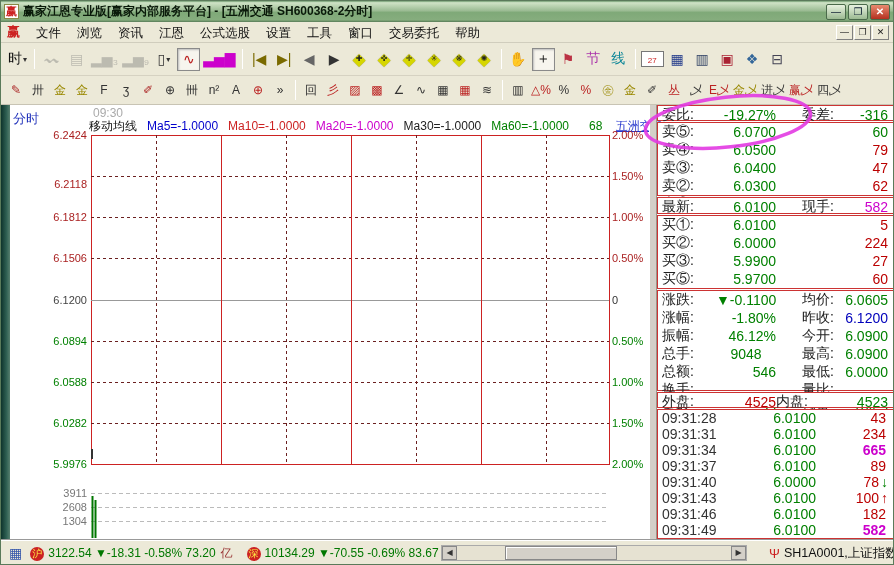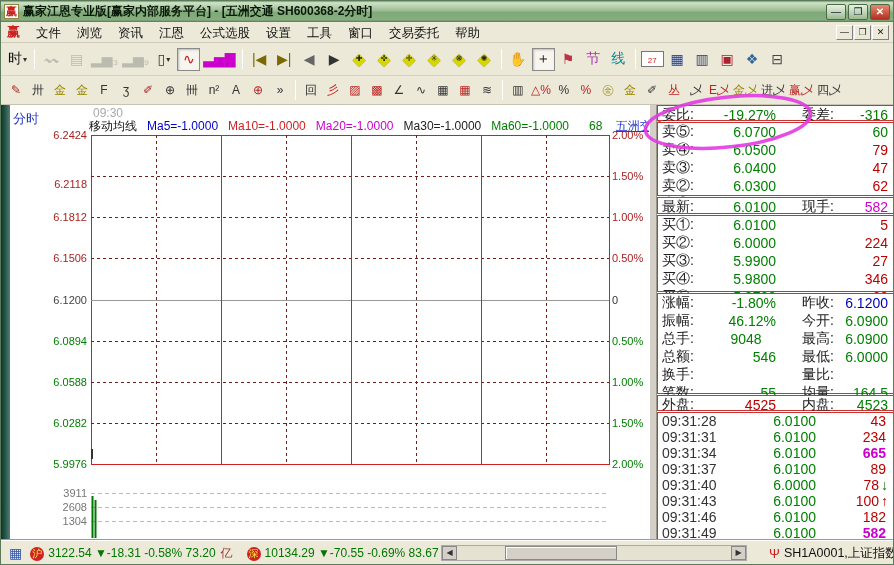--- a/index.html
+++ b/index.html
@@ -457,37 +457,37 @@
             <span class="c4" style="color: rgb(187, 0, 0);">224</span>
           </div>
 
           <div class="row4">
             <span class="lbl c1">买③:</span>
             <span class="c2" style="color: rgb(0, 128, 0);">5.9900</span>
             <span class="c3"></span>
             <span class="c4" style="color: rgb(187, 0, 0);">27</span>
           </div>
 
-          <div class="row4">
-            <span class="lbl c1">买④:</span>
-            <span class="c2" style="color: rgb(0, 128, 0);">5.9800</span>
-            <span class="c3"></span>
-            <span class="c4" style="color: rgb(187, 0, 0);">346</span>
-          </div>
 
           <div class="row4">
             <span class="lbl c1">买⑤:</span>
             <span class="c2" style="color: rgb(0, 128, 0);">5.9700</span>
             <span class="c3"></span>
             <span class="c4" style="color: rgb(187, 0, 0);">60</span>
           </div>
         </div>
 
       <div class="sec" style="height:101px" id="sec-stats">
 
+          <div class="row4">
+            <span class="lbl c1">涨跌:</span>
+            <span class="c2" style="color: rgb(0, 128, 0);">▼-0.1100</span>
+            <span class="lbl c3" style="text-align:right">均价:</span>
+            <span class="c4" style="color: rgb(0, 128, 0);">6.0605</span>
+          </div>
 
           <div class="row4">
             <span class="lbl c1">涨幅:</span>
             <span class="c2" style="color: rgb(0, 128, 0);">-1.80%</span>
             <span class="lbl c3" style="text-align:right">昨收:</span>
             <span class="c4" style="color: rgb(0, 0, 187);">6.1200</span>
           </div>
 
           <div class="row4">
             <span class="lbl c1">振幅:</span>
@@ -522,21 +522,21 @@
             <span class="c2" style="color: rgb(0, 128, 0);">55</span>
             <span class="lbl c3" style="text-align:right">均量:</span>
             <span class="c4" style="color: rgb(0, 128, 0);">164.5</span>
           </div>
         </div>
 
       <div class="sec" style="height:16px">
         <div class="row4">
           <span class="lbl c1">外盘:</span>
           <span class="c2" style="color: rgb(187, 0, 0);">4525</span>
-          <span class="lbl c3" style="text-align:right">内盘:</span>
+          <span class="lbl c3" style="">内盘:</span>
           <span class="c4" style="color: rgb(0, 128, 0);">4523</span>
         </div>
       </div>
 
       <div class="sec" style="flex:1" id="sec-ticks">
 
           <div class="rowt">
             <span class="tick-time c1">09:31:28</span>
             <span class="c2" style="color: rgb(0, 128, 0);">6.0100</span>
             <span class="c3"><span style="color: rgb(187, 0, 0);">43</span><span class="arrow"></span></span>

